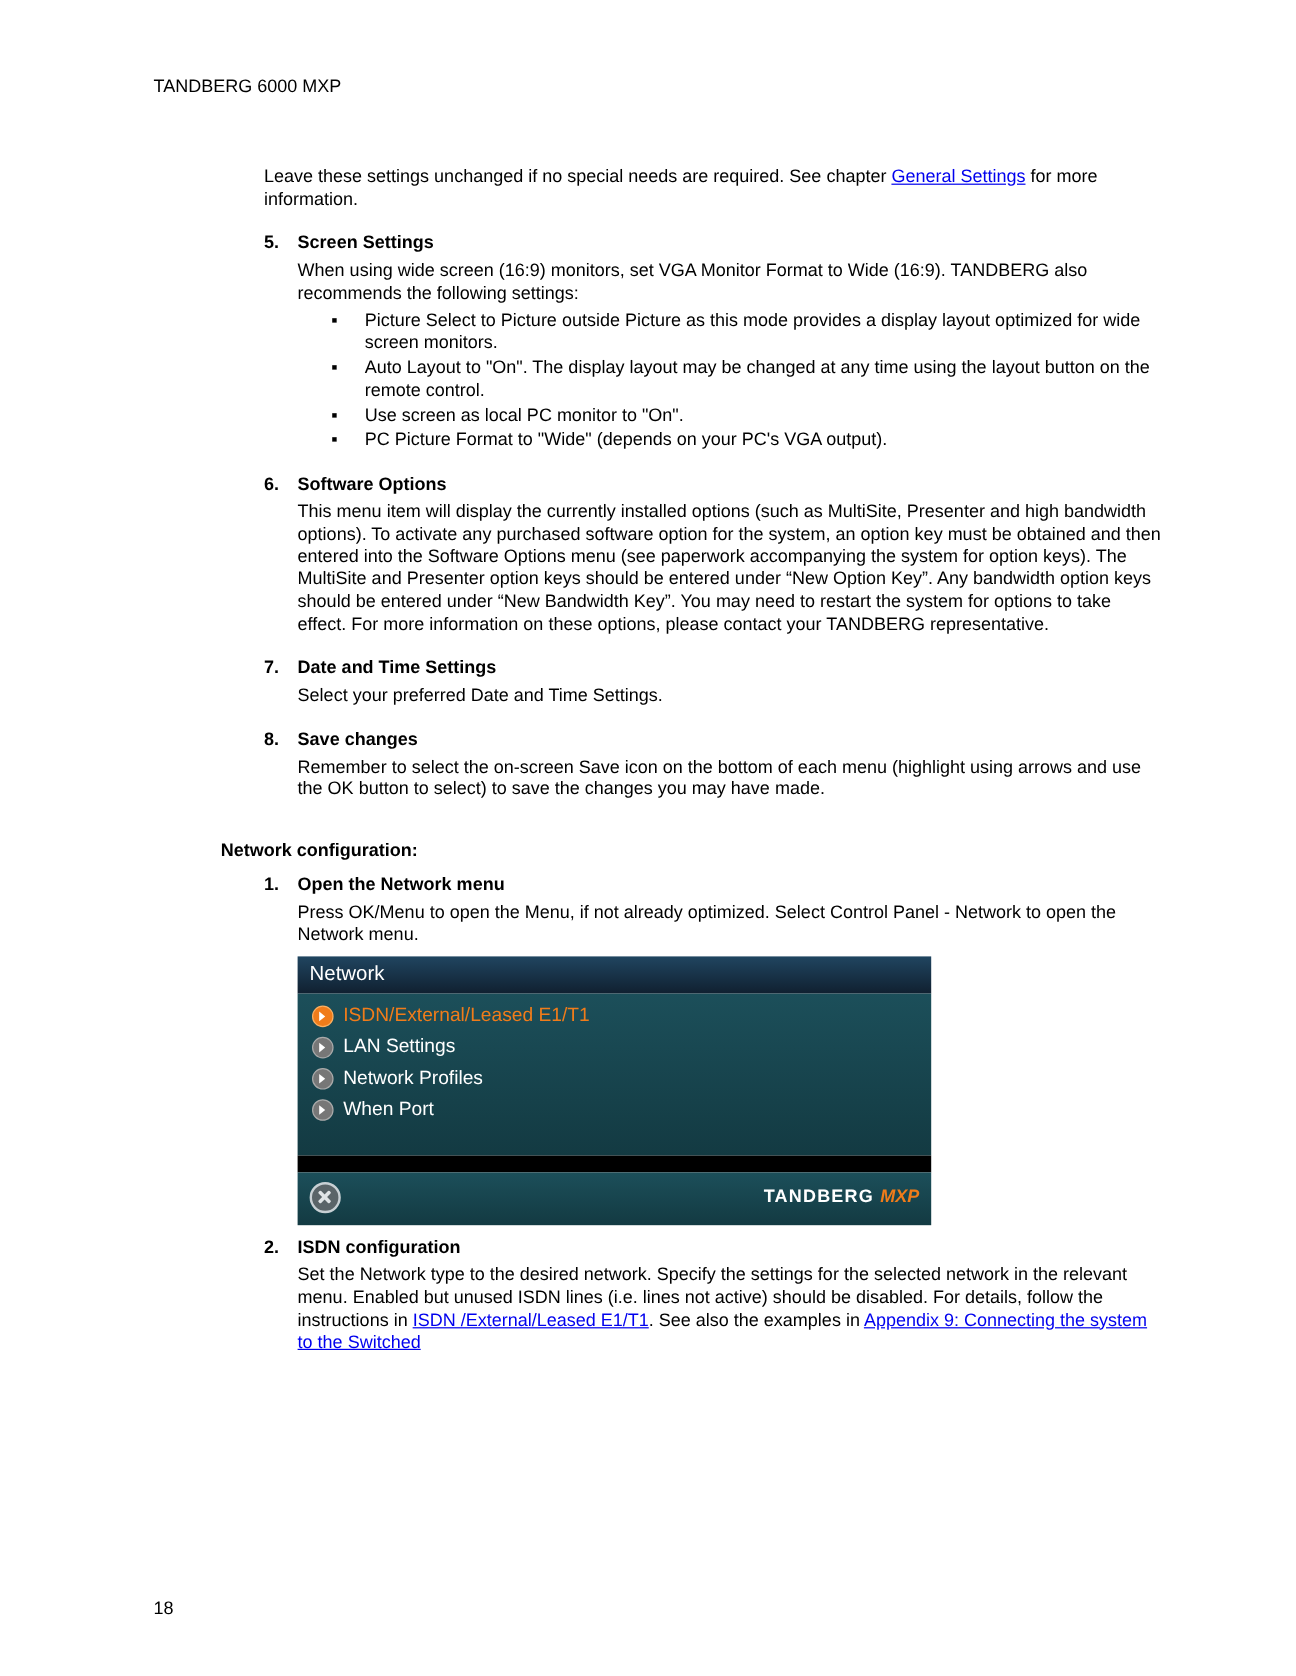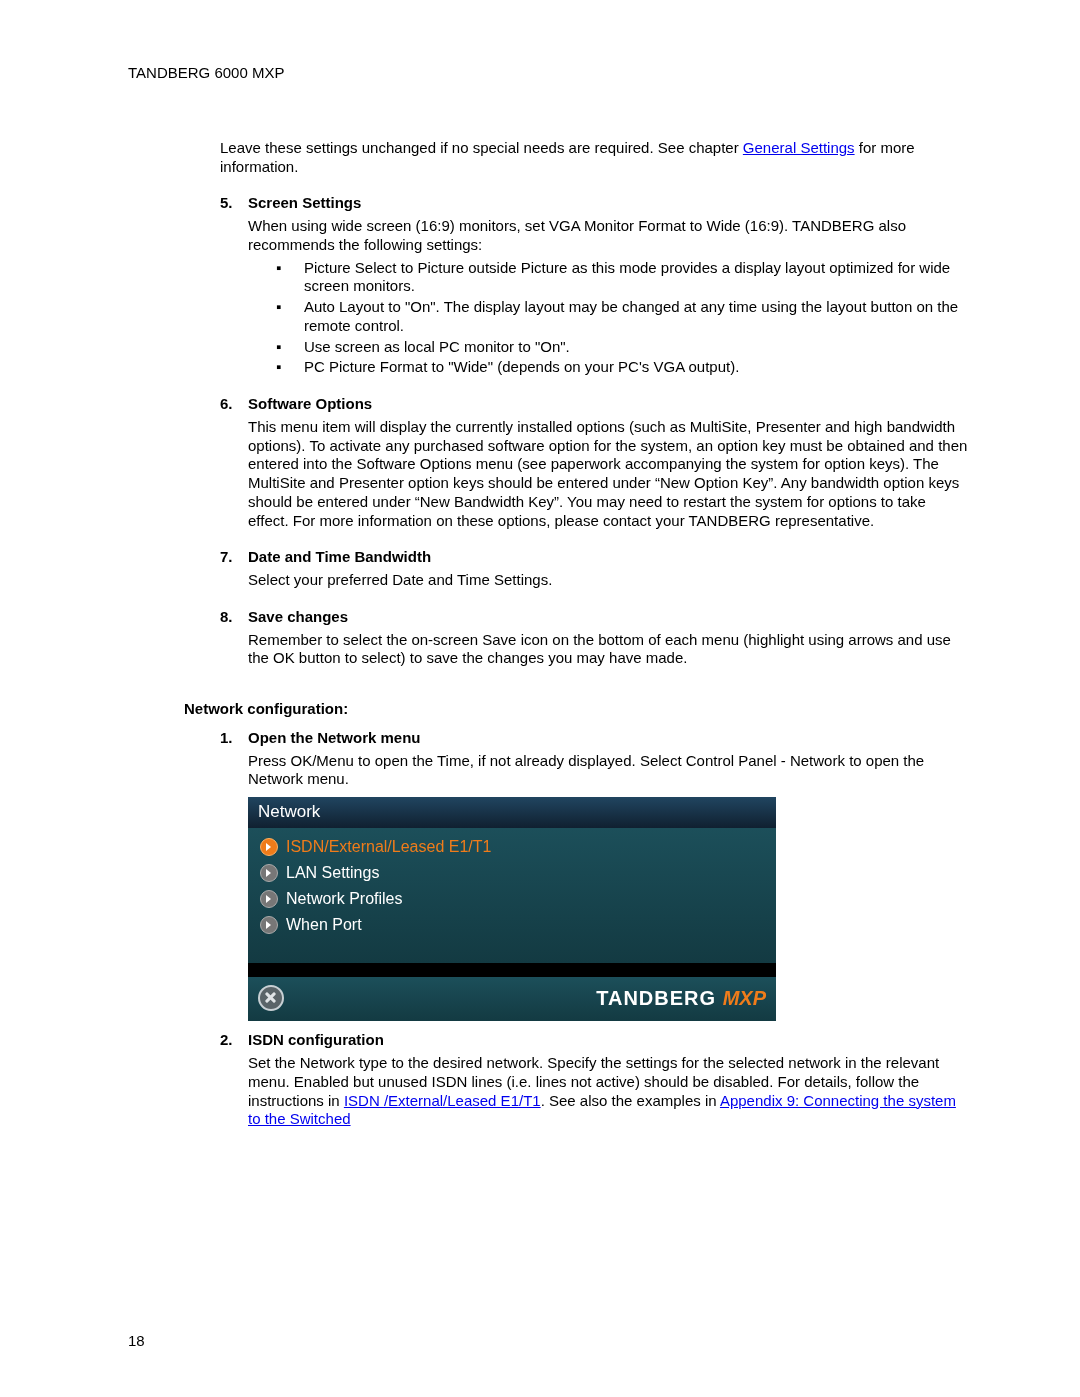--- a/index.html
+++ b/index.html
@@ -133,21 +133,21 @@
     height: 3px;
     background: #e0e4e6;
     border-radius: 1px;
   }
   .close-icon::before { transform: rotate(45deg); }
   .close-icon::after  { transform: rotate(-45deg); }
   .brand {
     color: #fff;
     font-weight: bold;
     letter-spacing: 1px;
-    font-size: 20px;
+    font-size: 15px;
   }
   .brand-accent {
     color: #f07c1a;
     font-style: italic;
     letter-spacing: 0;
     font-weight: bold;
   }
   .page-number {
     position: absolute;
     left: 128px;
@@ -193,41 +193,41 @@
     </div>
 
     <div class="ol-row">
       <span class="ol-num">6.</span>
       <span class="ol-title">Software Options</span>
     </div>
     <div class="ol-body">This menu item will display the currently installed options (such as MultiSite, Presenter and high bandwidth options). To activate any purchased software option for the system, an option key must be obtained and then entered into the Software Options menu (see paperwork accompanying the system for option keys). The MultiSite and Presenter option keys should be entered under “New Option Key”. Any bandwidth option keys should be entered under “New Bandwidth Key”. You may need to restart the system for options to take effect. For more information on these options, please contact your TANDBERG representative.</div>
 
     <div class="ol-row">
       <span class="ol-num">7.</span>
-      <span class="ol-title">Date and Time Bandwidth</span>
+      <span class="ol-title">Date and Time Settings</span>
     </div>
     <div class="ol-body">Select your preferred Date and Time Settings.</div>
 
     <div class="ol-row">
       <span class="ol-num">8.</span>
       <span class="ol-title">Save changes</span>
     </div>
     <div class="ol-body" style="margin-bottom:32px;">Remember to select the on-screen Save icon on the bottom of each menu (highlight using arrows and use the OK button to select) to save the changes you may have made.</div>
 
   </div>
 
   <div class="section-heading" style="margin-left:56px;">Network configuration:</div>
 
   <div class="body-indent">
 
     <div class="ol-row">
       <span class="ol-num">1.</span>
       <span class="ol-title">Open the Network menu</span>
     </div>
-    <div class="ol-body" style="margin-bottom:8px;">Press OK/Menu to open the Time, if not already displayed. Select Control Panel - Network to open the Network menu.</div>
+    <div class="ol-body" style="margin-bottom:8px;">Press OK/Menu to open the Menu, if not already optimized. Select Control Panel - Network to open the Network menu.</div>
 
     <div class="ol-body" style="margin-bottom:8px;">
       <div class="screenshot">
         <div class="scr-title">Network</div>
         <div class="scr-body">
           <div class="scr-item selected">
             <span class="scr-icon"></span>
             <span class="scr-label">ISDN/External/Leased E1/T1</span>
           </div>
           <div class="scr-item">

